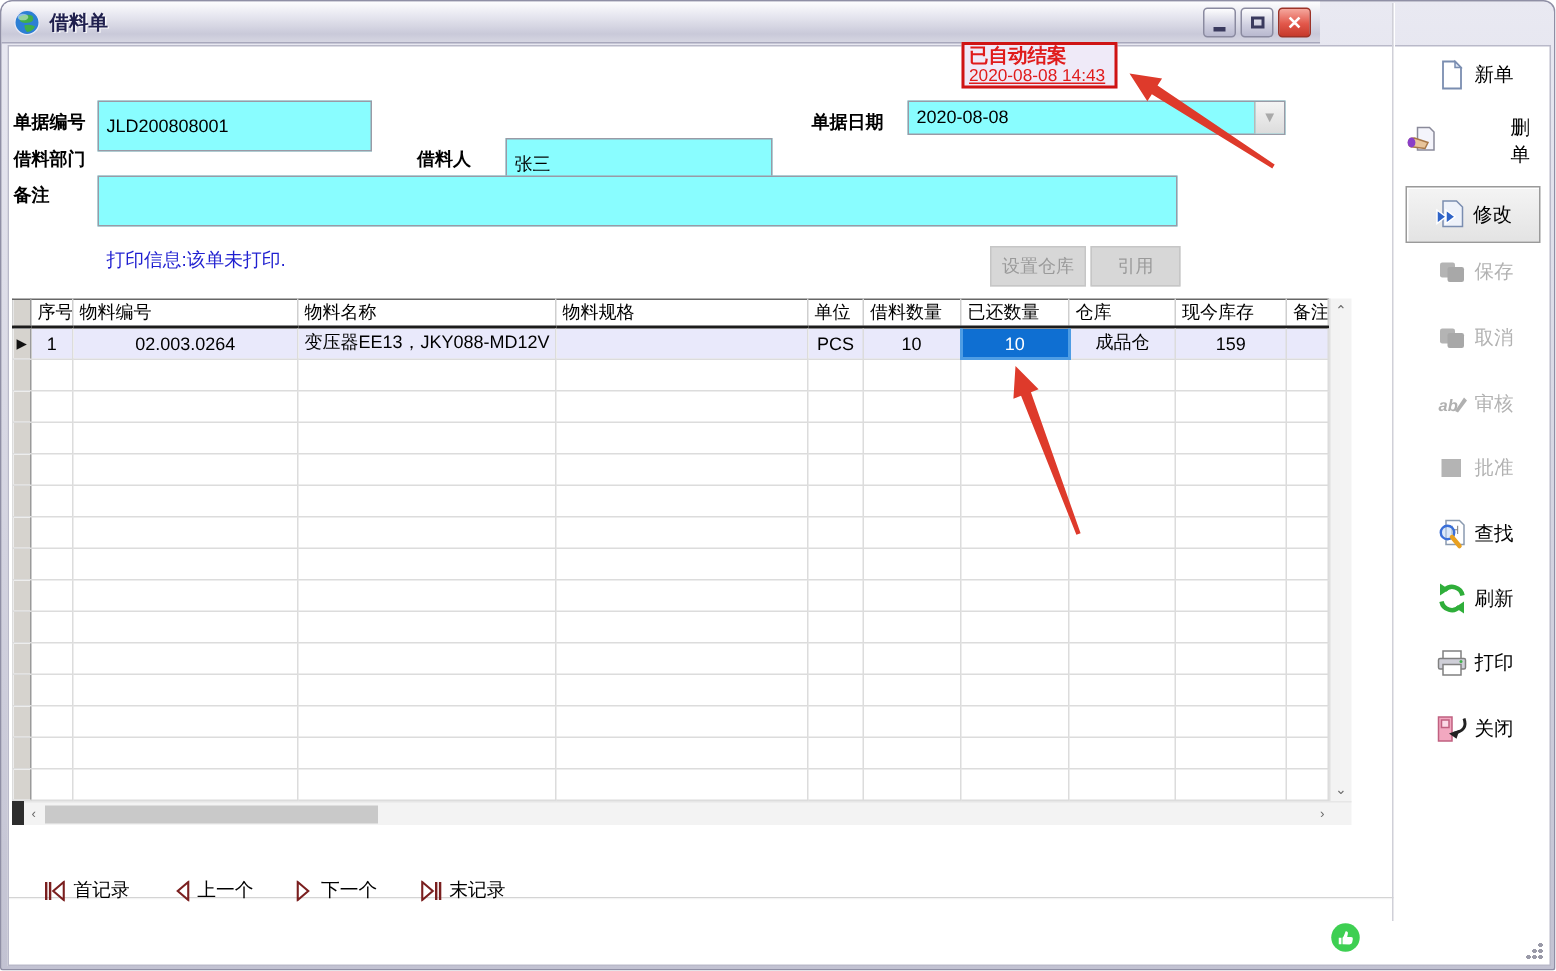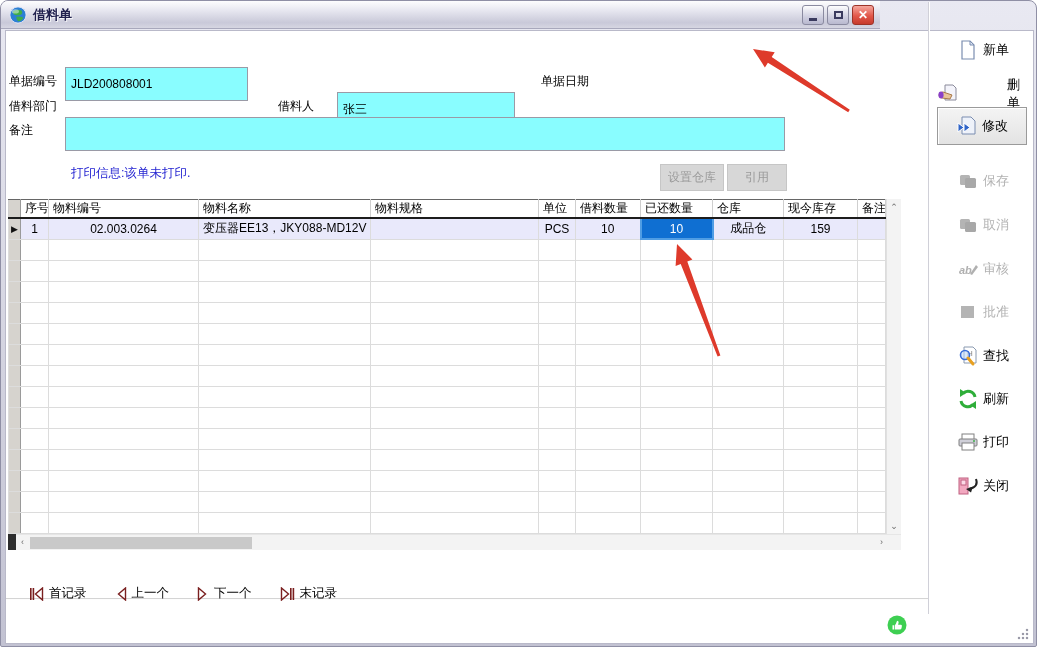--- a/index.html
+++ b/index.html
@@ -43,21 +43,21 @@
   }
   
   .status-box {
     position:absolute; left:640px; top:27px; width:104px; height:31px;
     border:2px solid #cf1414; background:#efeaf8; z-index:30;
     padding:0 3px; line-height:14px;
   }
   .status-box .l1 { font-size:13px; font-weight:bold; color:#e01b1b; }
   .status-box .l2 { font-size:11.5px; color:#e01b1b; text-decoration:underline; }
   
-  .flabel { position:absolute; font-size:12px; color:#000; white-space:nowrap; }
+  .flabel { position:absolute; font-size:12px; color:#000; white-space:nowrap;font-weight:bold; }
   .ffield {
     position:absolute; height:23px; background:var(--field-bg);
     border:1px solid #9a9aa6; font-size:12px; color:#000;
     padding:16px 5px; font-family:"Liberation Sans",sans-serif; outline:none;
   }
   .combo { position:absolute; height:23px; border:1px solid #9a9aa6; background:var(--field-bg); display:flex; }
   .combo .val { flex:1; font-size:12px; padding:3px 5px; }
   .combo .drop {
     width:20px; background:linear-gradient(#f4f4f4,#dcdcdc); border-left:1px solid #b8b8b8;
     display:flex; align-items:center; justify-content:center; color:#a9a9a9; font-size:10px;
@@ -157,24 +157,32 @@
         </div>
       <div class="tb-btn">
           <span class="max-glyph"></span>
         </div>
       <div class="tb-btn close">✕</div>
     </div>
   </div>
 
   <div class="client"></div>
 
+  <div class="status-box">
+    <div class="l1">已自动结案</div>
+    <div class="l2">2020-08-08 14:43</div>
+  </div>
 
   <span class="flabel" style="left:8px;top:72px;">单据编号</span>
   <input class="ffield" style="left: 64px; top: 66px; width: 183px;" value="JLD200808001">
   <span class="flabel" style="left:540px;top:72px;">单据日期</span>
+  <div class="combo" style="left:604px;top:66px;width:252px;">
+    <div class="val">2020-08-08</div>
+    <div class="drop">▼</div>
+  </div>
   <span class="flabel" style="left:8px;top:97px;">借料部门</span>
   <span class="flabel" style="left:277px;top:97px;">借料人</span>
   <input class="ffield" style="left: 336px; top: 91px; width: 178px;" value="张三">
   <span class="flabel" style="left:8px;top:121px;">备注</span>
   <input class="ffield" style="left: 64px; top: 116px; width: 720px;" value="">
 
   <span class="print-info">打印信息:该单未打印.</span>
   <div class="gbtn" style="left:659px;width:64px;">设置仓库</div>
   <div class="gbtn" style="left:726px;width:60px;">引用</div>
 
@@ -470,21 +478,21 @@
       <div class="side-btn" style="top: 78px; gap: 48px;">
         <span class="icon">
           <svg width="22" height="22" viewBox="0 0 22 22">
             <path d="M8 2h8l3 3v12H8z" fill="#f4f4fb" stroke="#8a8a9a"></path>
             <path d="M2 12 q0-3 4-3 l9 3 -2 4 -8-1 q-3 0-3-3z" fill="#e8c49a" stroke="#a87848"></path>
             <ellipse cx="4" cy="12" rx="2.6" ry="3.4" fill="#8a3fc8"></ellipse>
           </svg>
         </span>
         <span>删单</span>
       </div>
-      <div class="side-btn active" style="top: 106px;">
+      <div class="side-btn active" style="top: 123px;">
         <span class="icon">
           <svg width="22" height="22" viewBox="0 0 22 22">
             <path d="M6 2h9l4 4v13H6z" fill="#eef2fa" stroke="#7a8db0"></path>
             <path d="M2 8l6 4.5L2 17z" fill="#2f64c8" stroke="#fff" stroke-width="1"></path>
             <path d="M8 8l6 4.5L8 17z" fill="#2f64c8" stroke="#fff" stroke-width="1"></path>
           </svg>
         </span>
         <span>修改</span>
       </div>
       <div class="side-btn disabled" style="top: 165px;">

